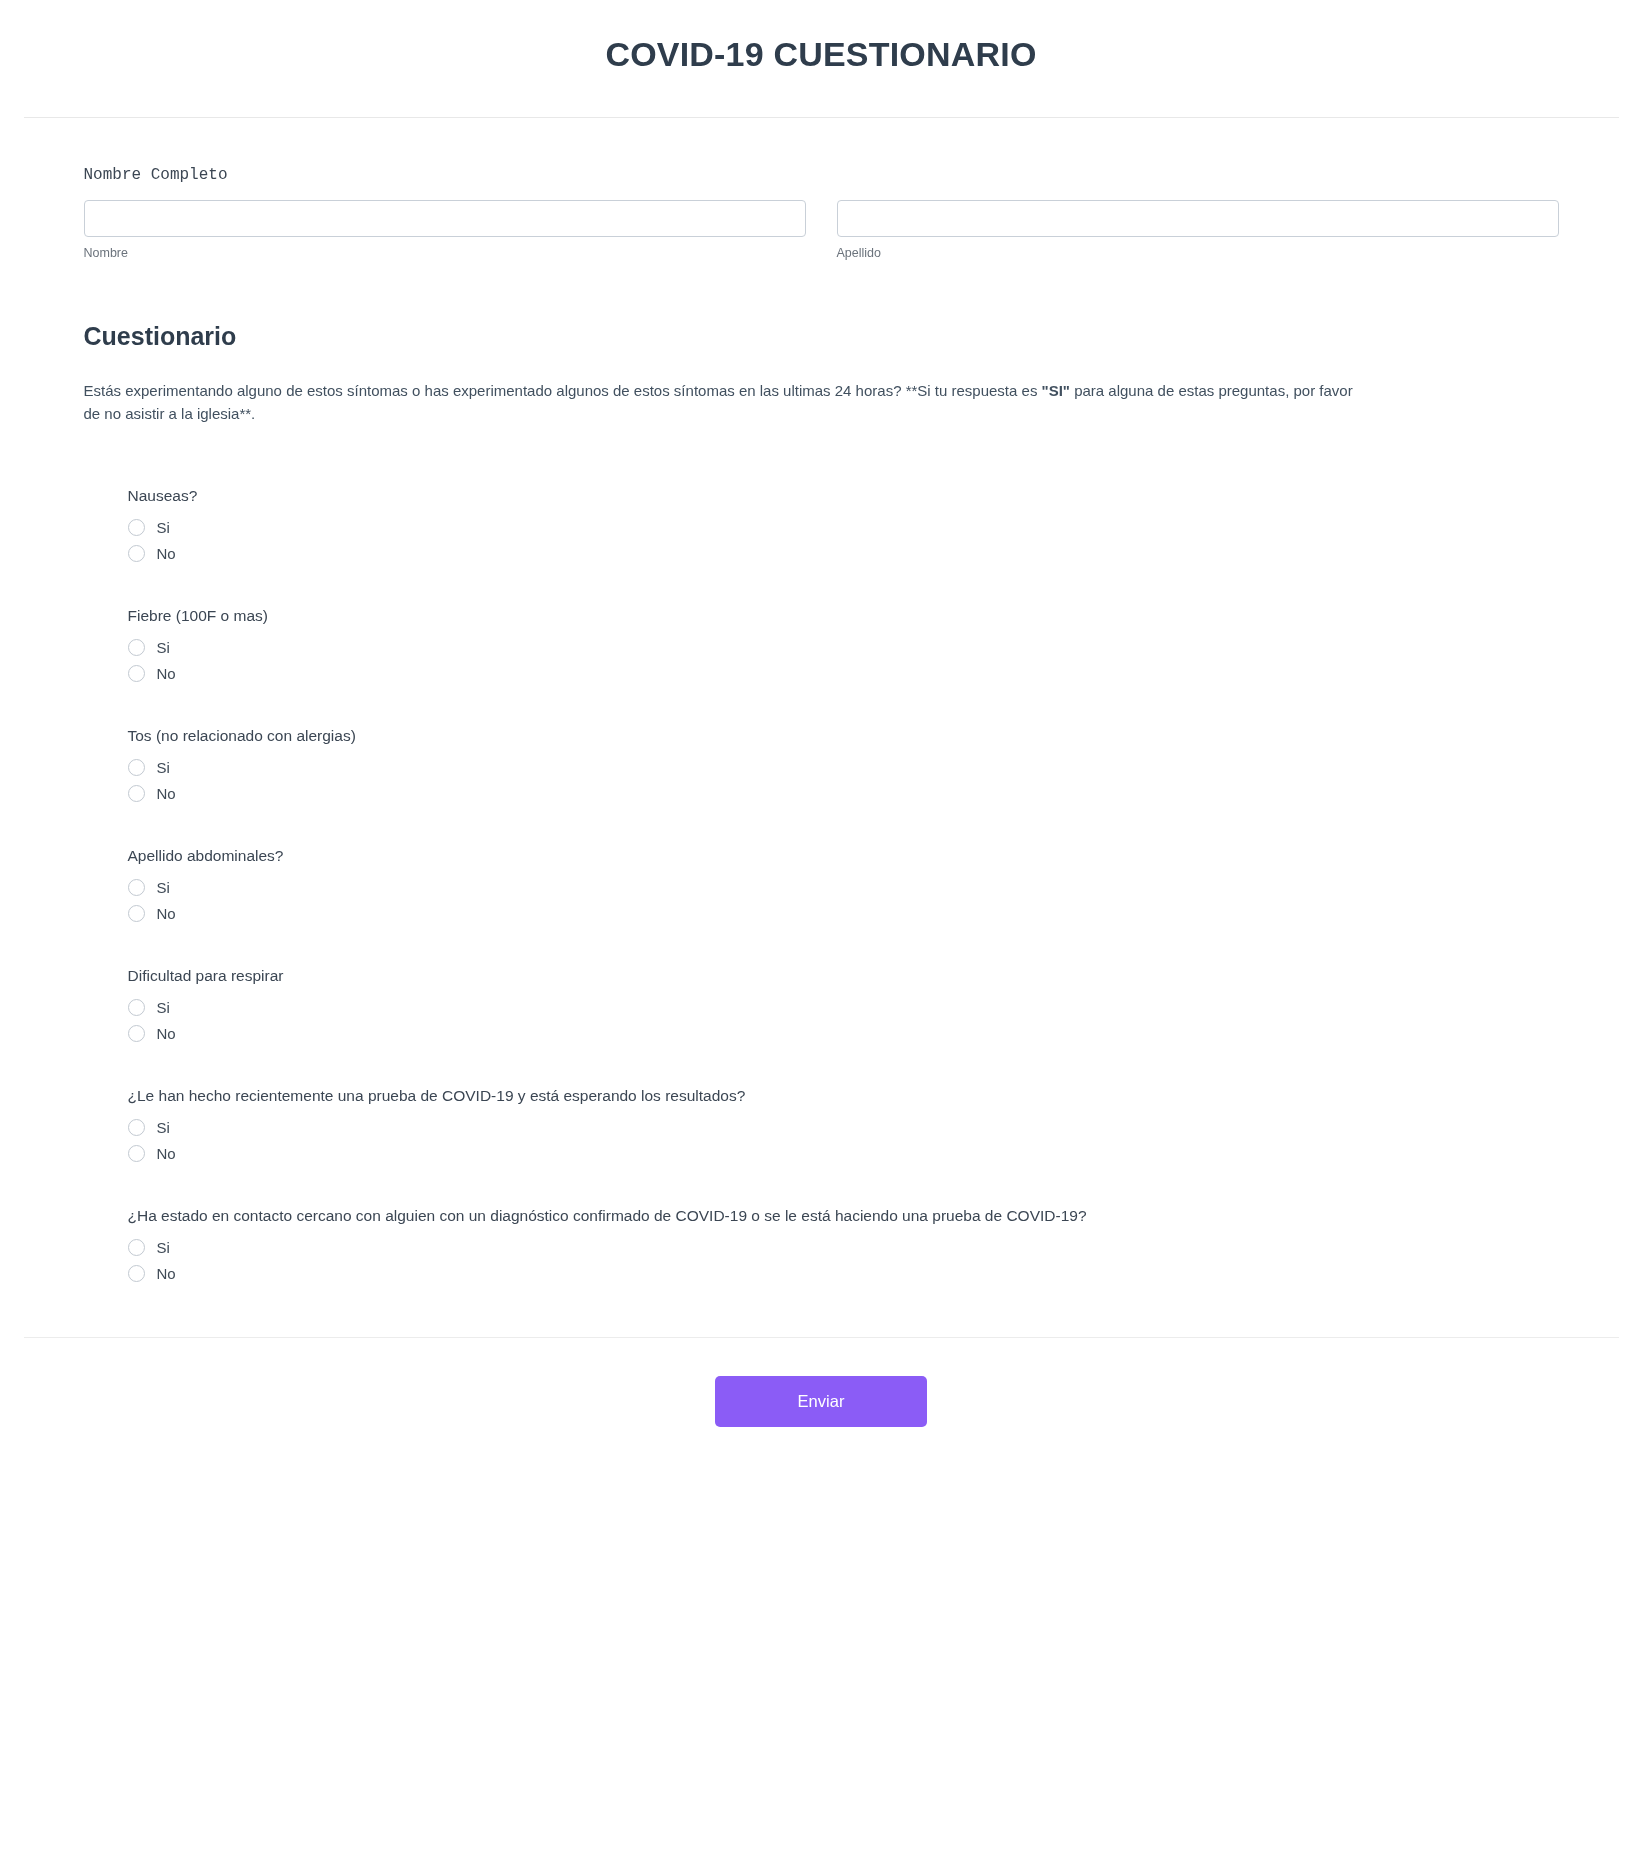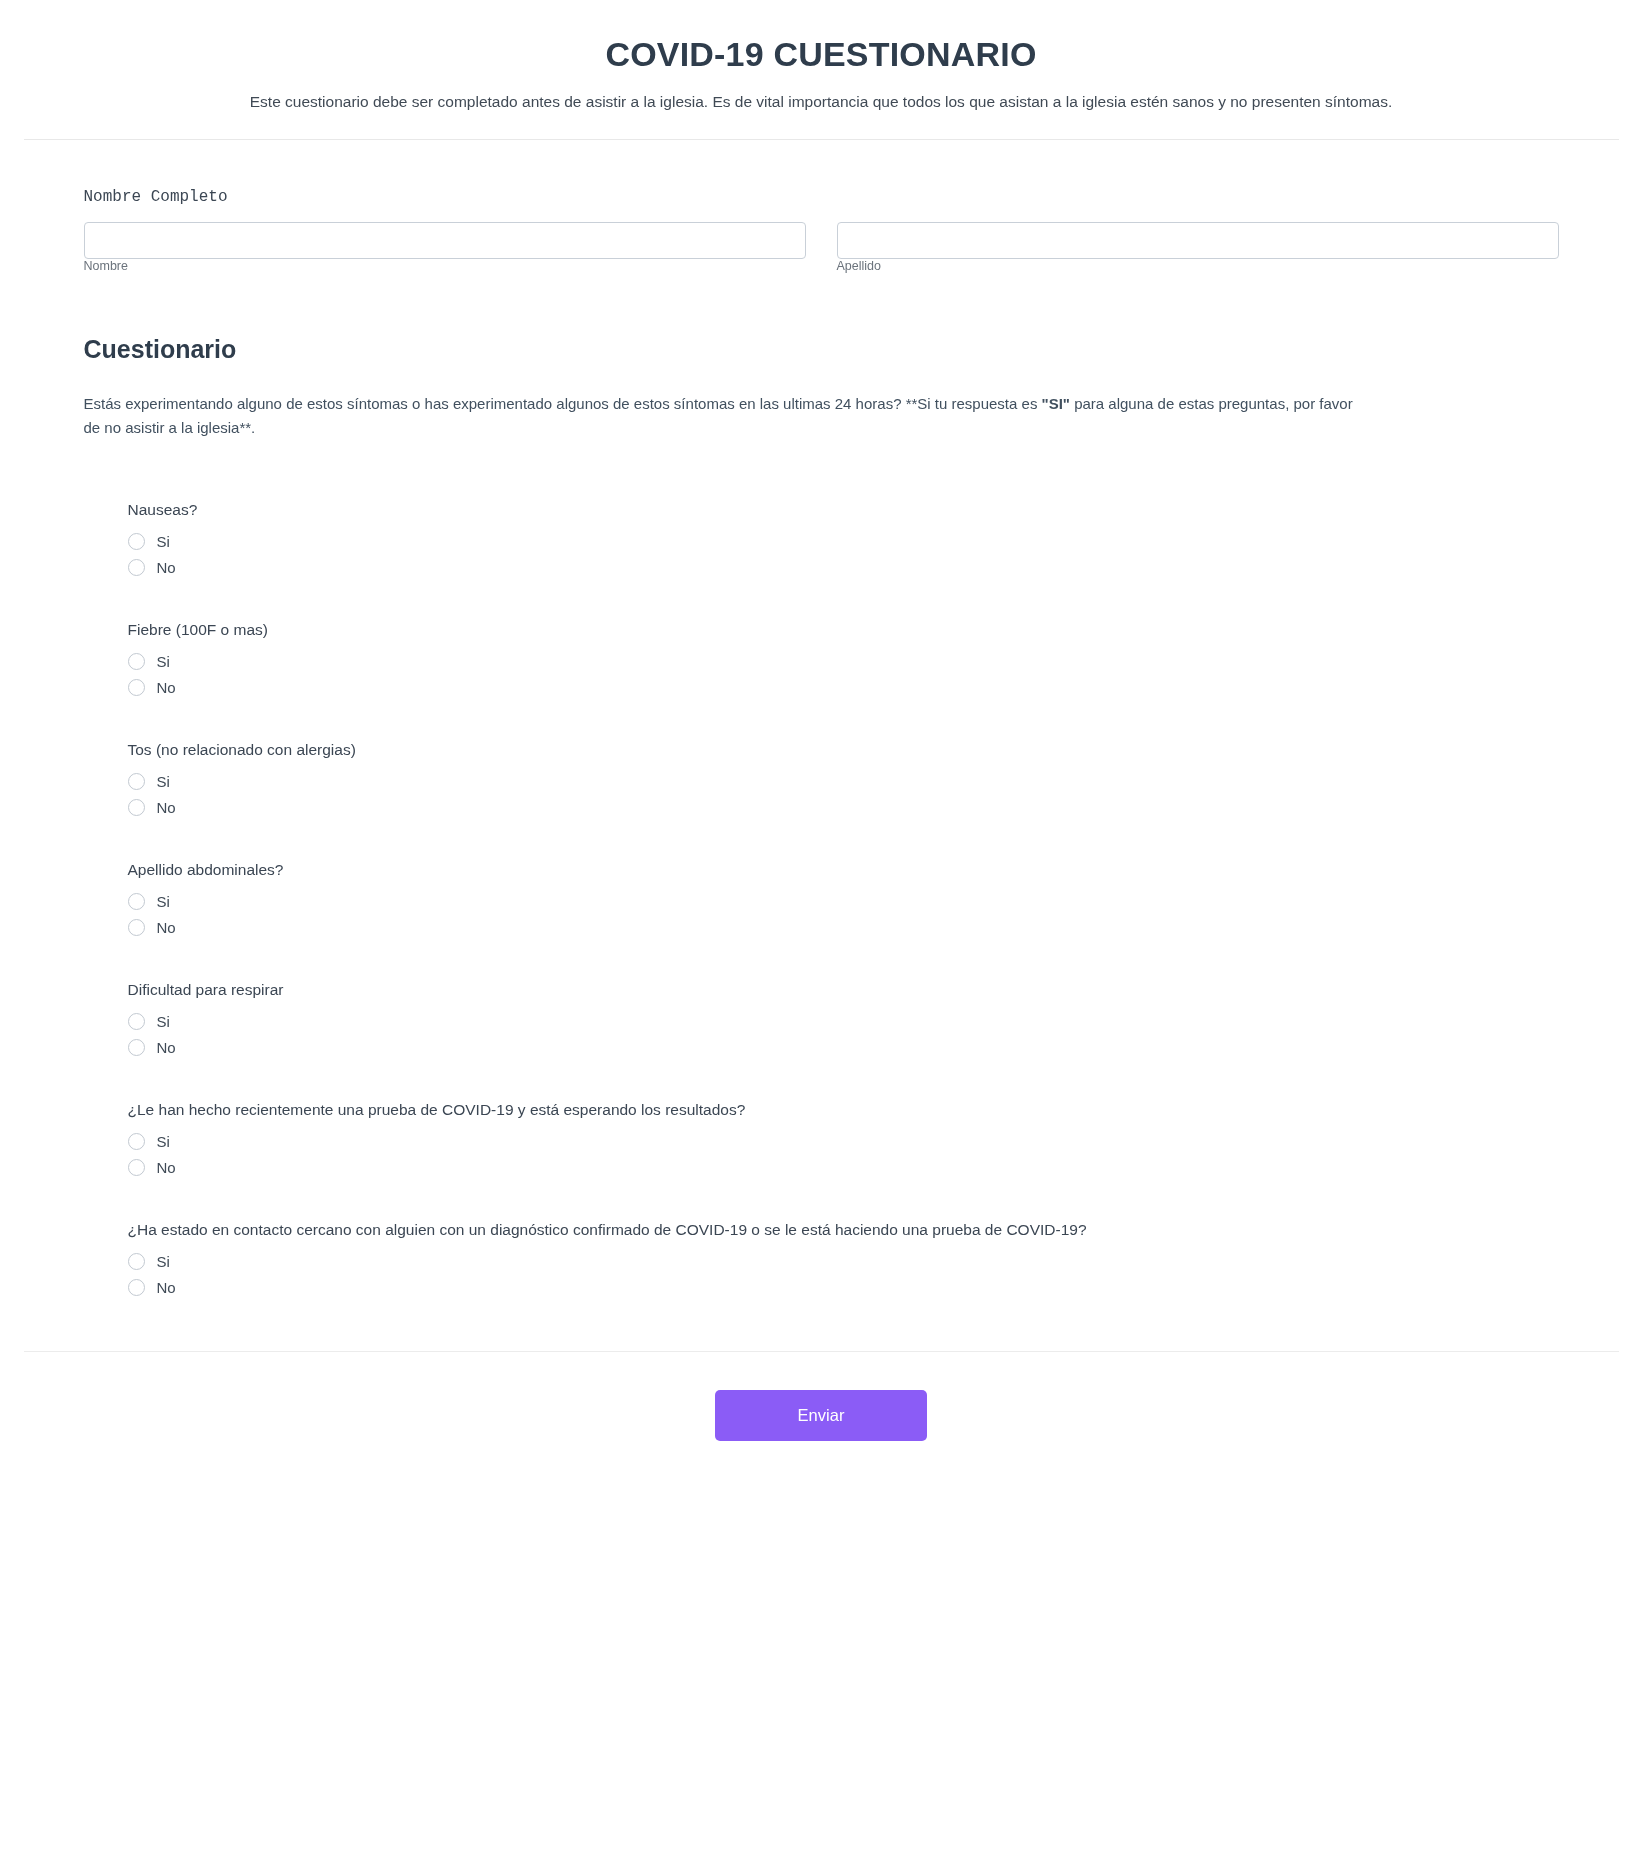--- a/index.html
+++ b/index.html
@@ -66,20 +66,21 @@
     background: #fff;
     font-size: 15px;
     font-family: "Liberation Sans", sans-serif;
     color: #333;
     padding: 4px 10px;
     outline: none;
   }
   .sub-label {
     font-size: 12.5px;
     color: #6b737c;
+    margin-top: 9px;
     display: block;
   }
   .section-heading {
     font-size: 25px;
     font-weight: bold;
     color: #2f3d4c;
     margin: 62px 0 28px 0;
   }
   .section-desc {
     font-size: 15px;
@@ -134,21 +135,20 @@
     cursor: pointer;
   }
 </style>
 </head>
 <body>
 
 <div class="page">
 
   <div class="form-header">
     <h1 class="form-title">COVID-19 CUESTIONARIO</h1>
-    <p class="form-subtitle">Este cuestionario debe ser completado antes de asistir a la iglesia. Es de vital importancia que todos los que asistan a la iglesia estén sanos y no presenten síntomas.</p>
   </div>
 
   <div class="form-body">
 
     <div class="field-block">
       <span class="field-label">Nombre Completo</span>
       <div class="name-row">
         <div class="name-col">
           <input class="text-input" type="text" placeholder="" style="">
           <span class="sub-label">Nombre</span>

